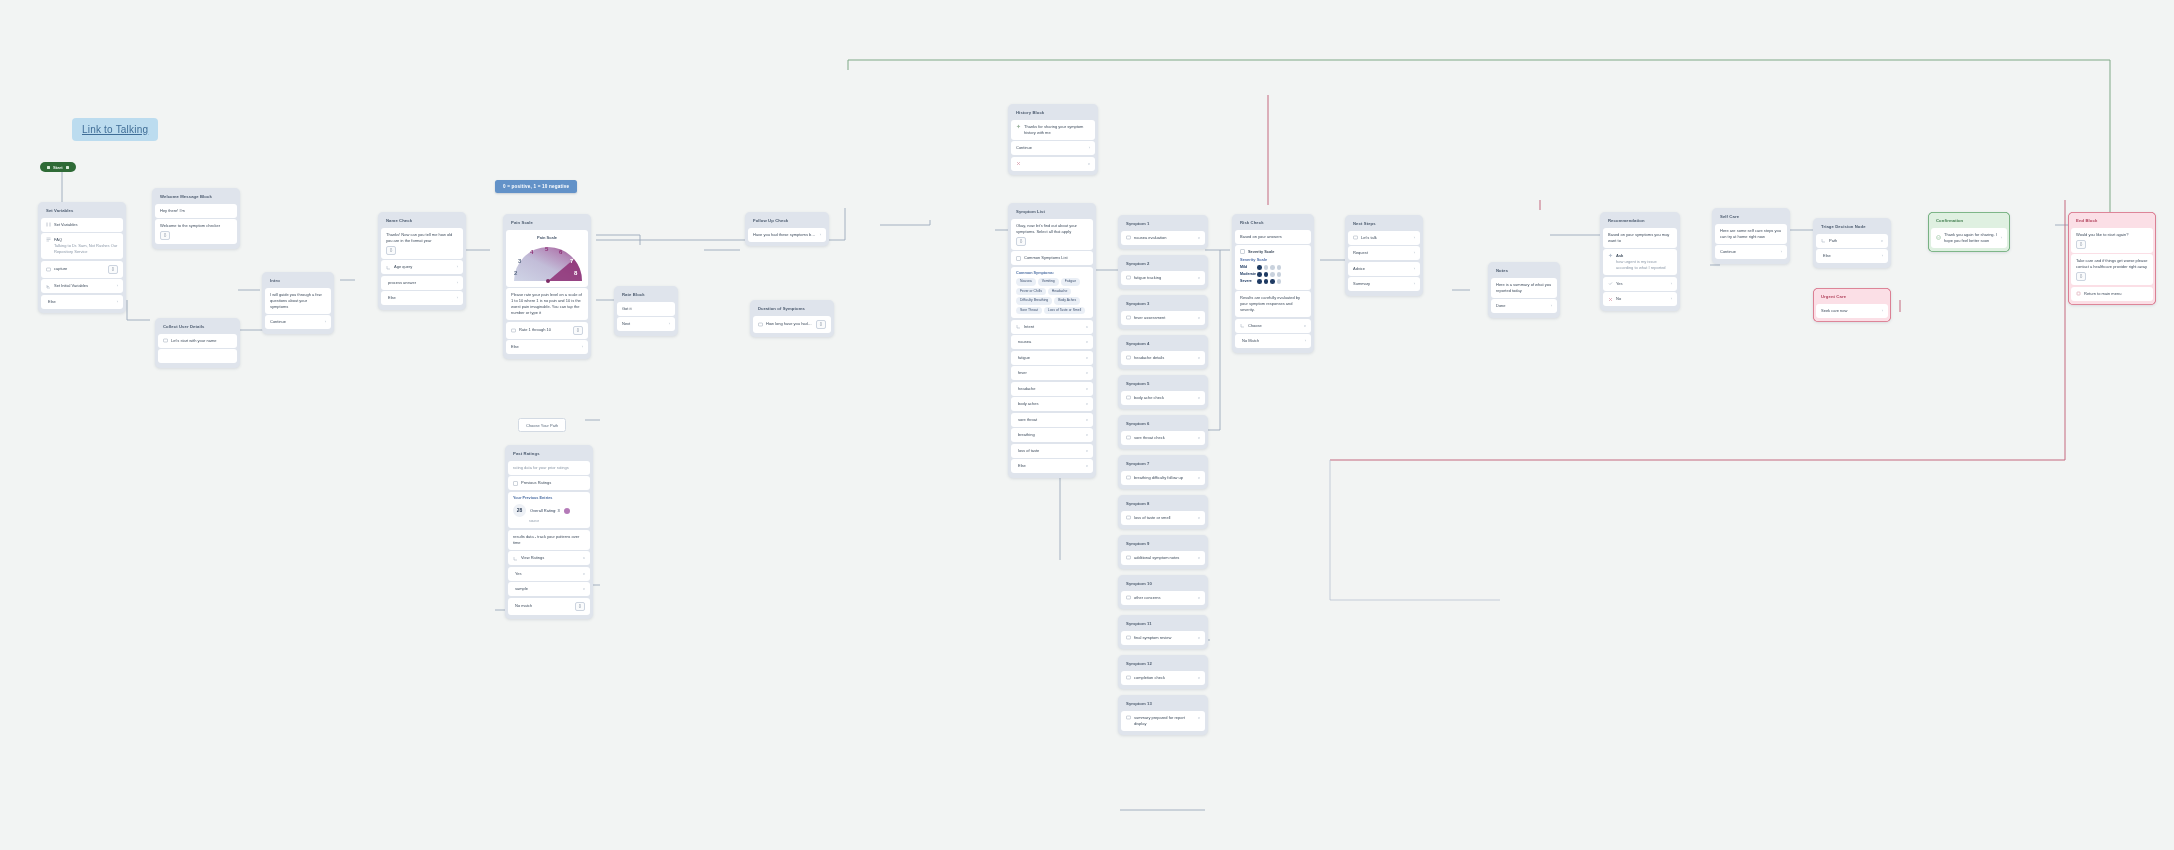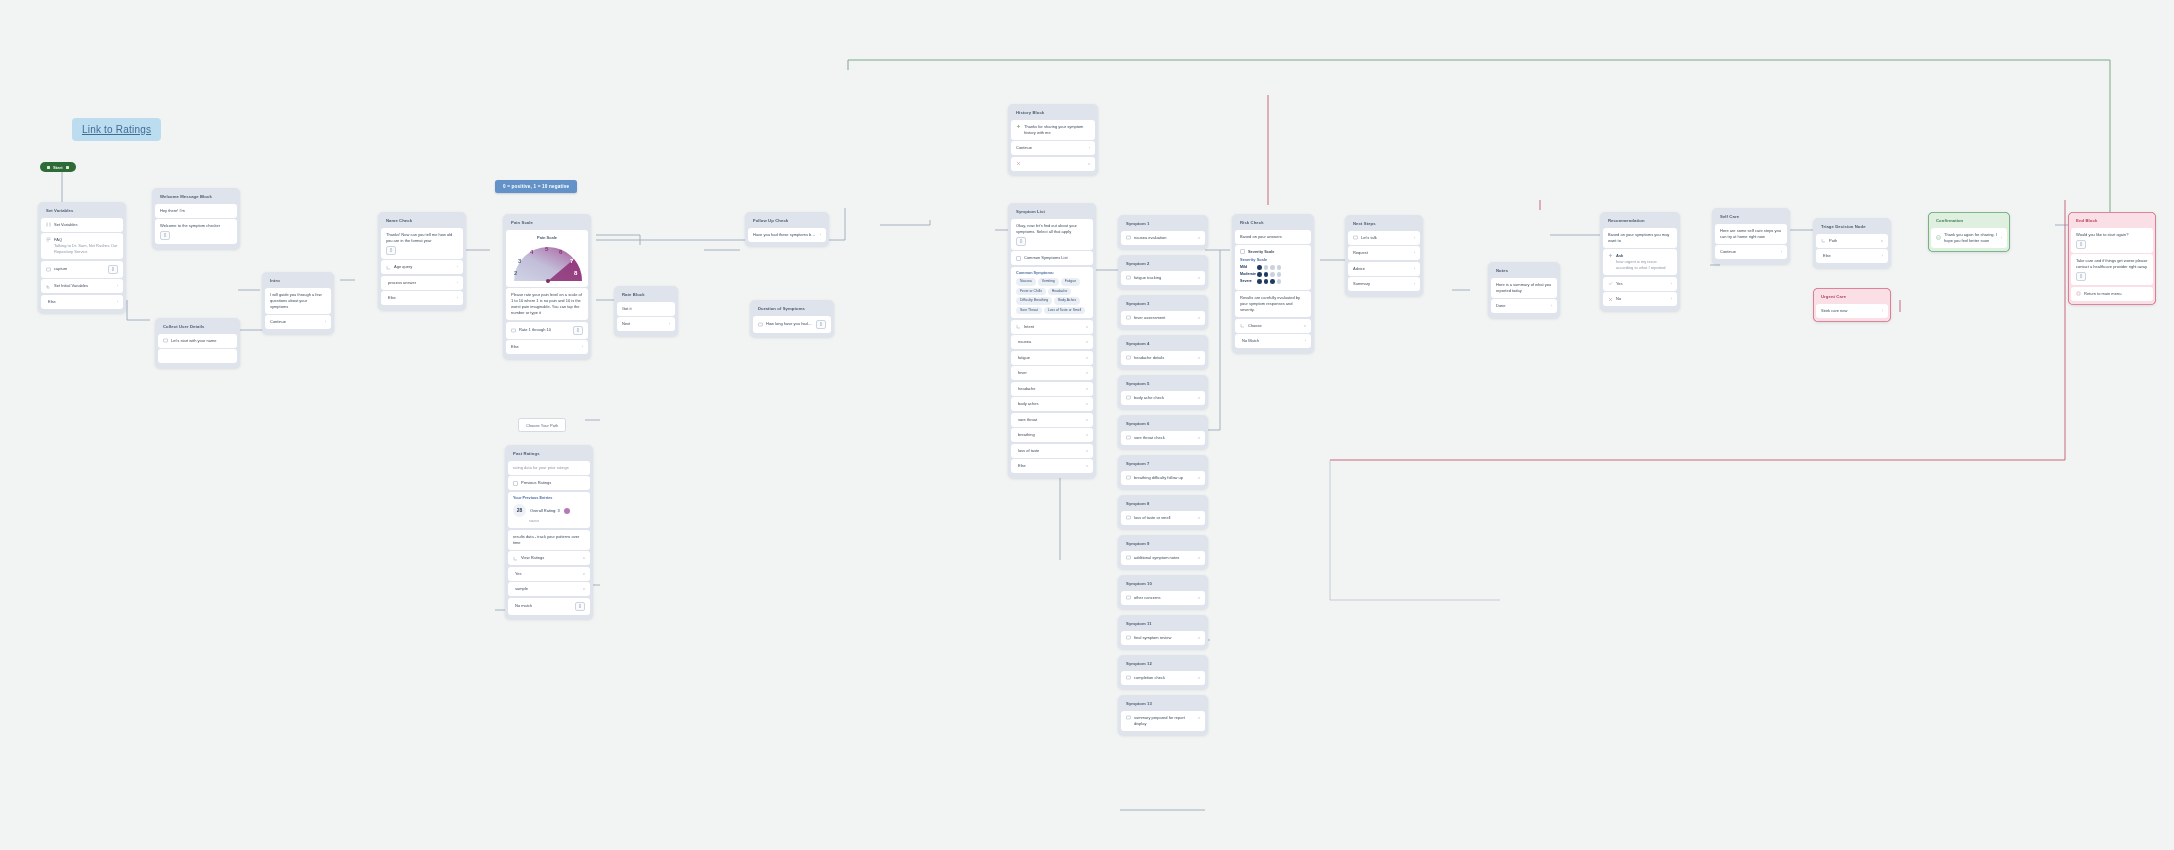--- a/index.html
+++ b/index.html
@@ -150,21 +150,21 @@
       <path d="M1540,200 L1540,210"></path>
       <path d="M1815,290 L1815,305"></path>
       <path d="M2065,200 L2065,460 L1330,460"></path>
       <path d="M1900,300 L1900,312"></path>
     </g>
     <g fill="none" stroke="#b9c3d1" stroke-width="0.8">
       <path d="M1330,460 L1330,600 L1500,600"></path>
     </g>
   </svg>
 
-  <a class="link-chip" style="left:72px; top:118px;" href="#">Link to Ratings</a>
+  <a class="link-chip" style="left:72px; top:118px;" href="#">Link to Talking</a>
 
   <div class="tag-green" style="left:40px; top:162px;">
     <span class="sq"></span>
     <span>Start</span>
     <span class="sq"></span>
   </div>
 
   <div class="node" style="left:38px; top:202px; width:88px;">
     <div class="nhead">Set Variables</div>
     <div class="sec row">

